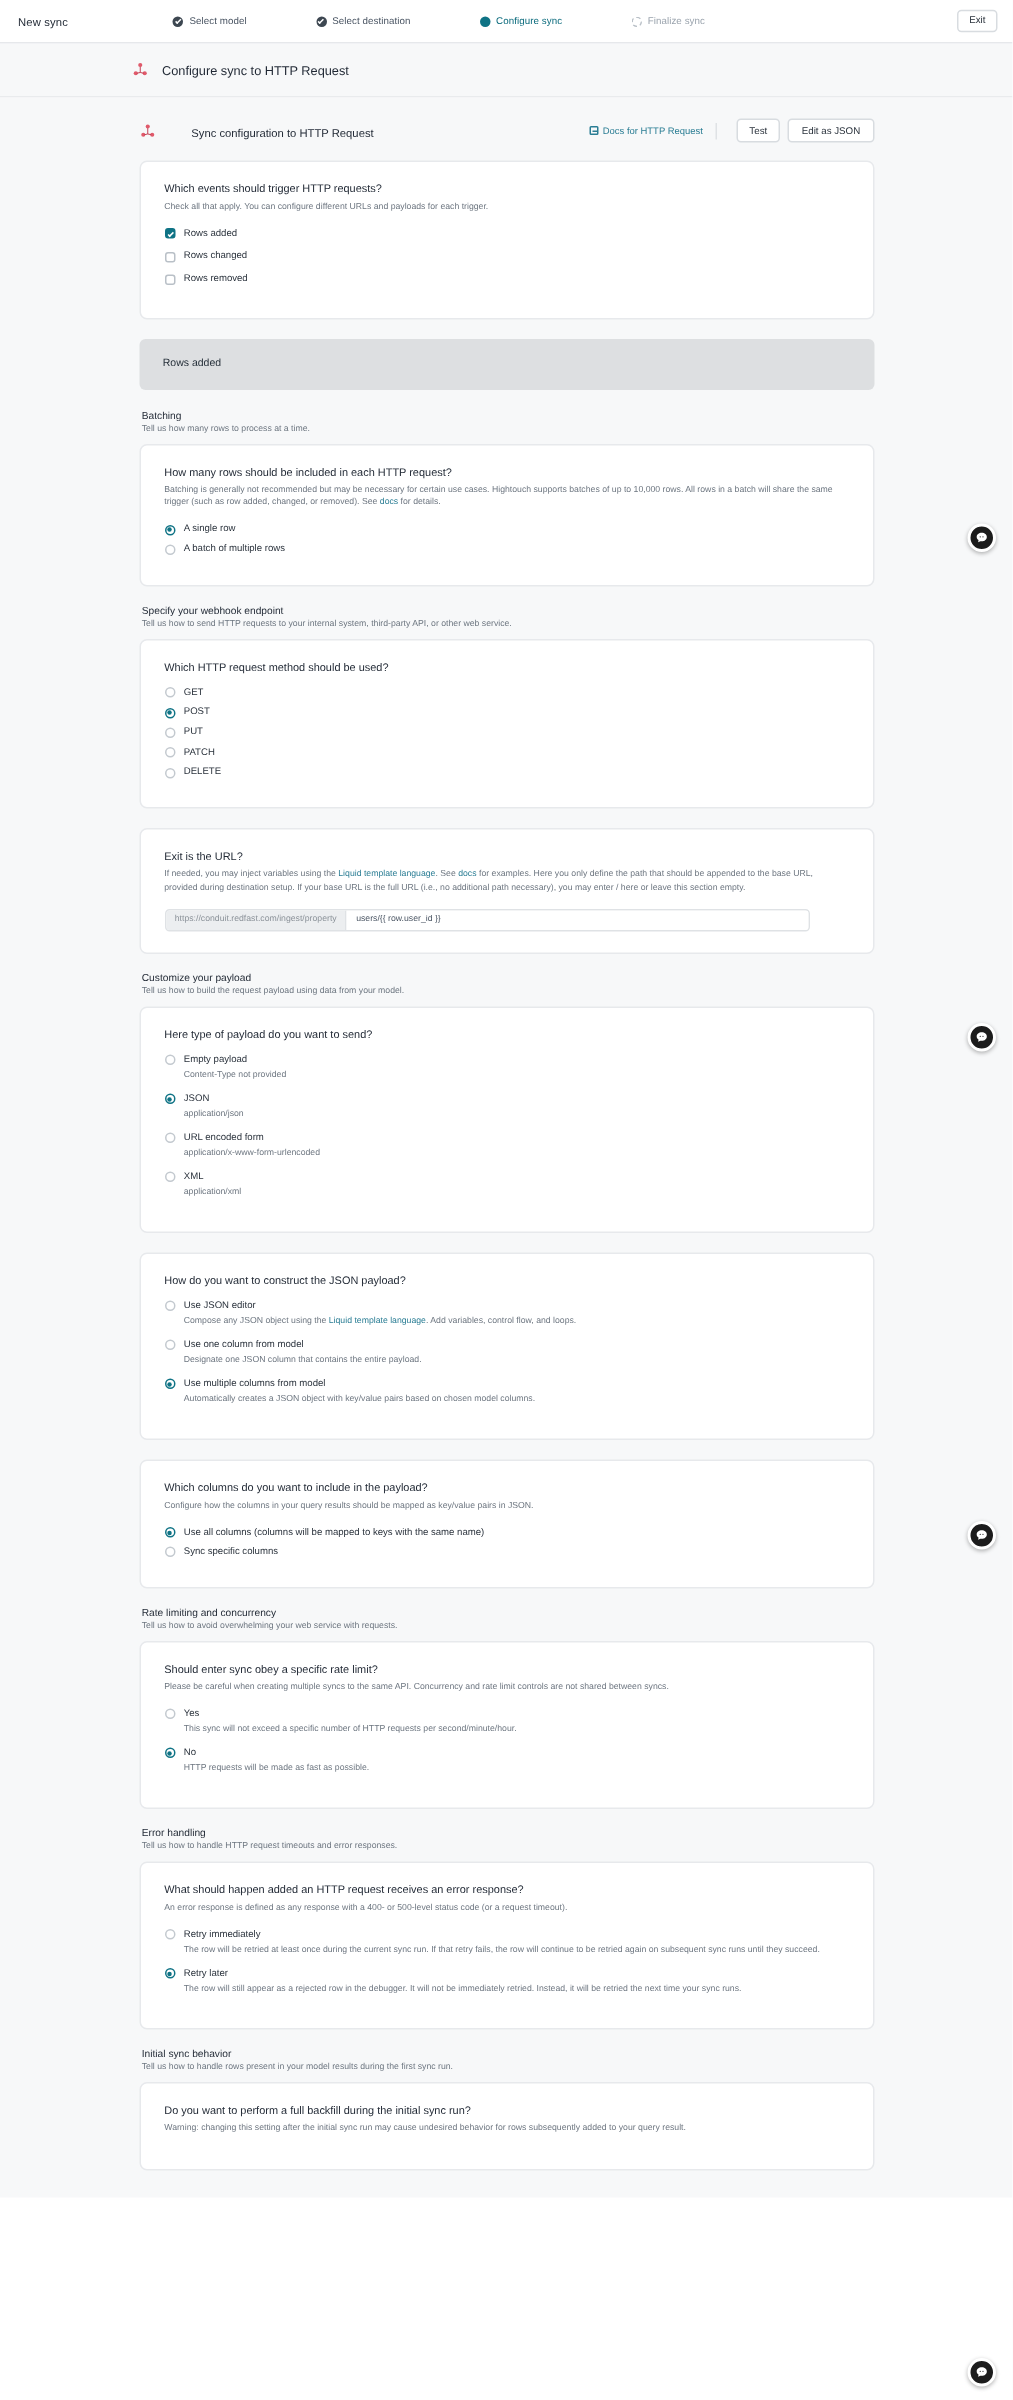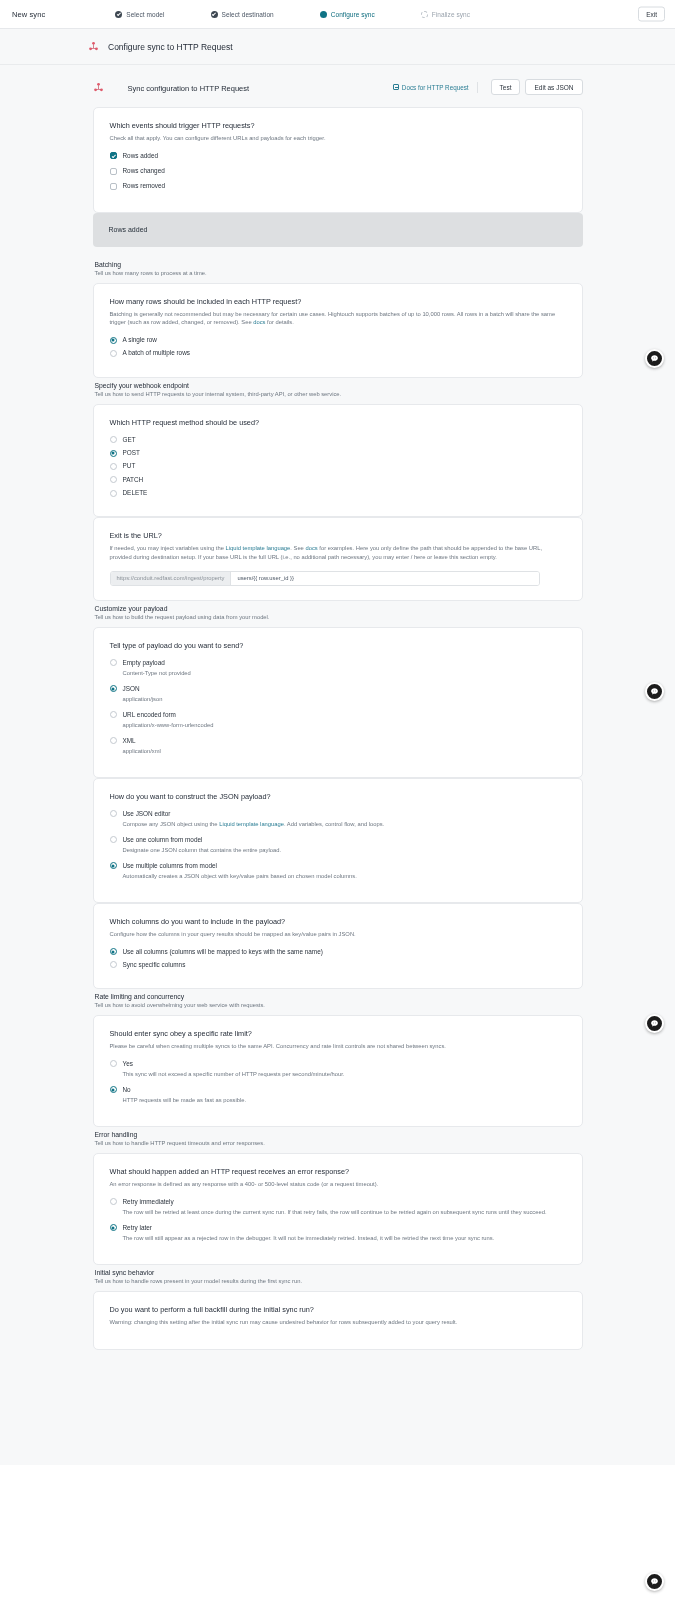--- a/index.html
+++ b/index.html
@@ -79,20 +79,21 @@
     border: 1px solid #d8dce0; border-radius: 3px; background: #fff;
     font-size: 6.5px; color: #2b333d; padding: 3.5px 8px; cursor: pointer;
     margin-left: 5px; font-family: "Liberation Sans", sans-serif;
   }
 
   .card {
     background: #ffffff;
     border: 1px solid #e7e9ec;
     border-radius: 5px;
     padding: 13px 16px 14px 16px;
+    margin-bottom: 13px;
   }
   .q-title { font-size: 7.3px; color: #1f2733; margin-bottom: 4px; }
   .q-sub { font-size: 5.8px; color: #6d7680; line-height: 1.5; margin-bottom: 9px; }
 
   
   .sec { margin: 4px 0 7px 2px; }
   .sec-title { font-size: 6.8px; color: #1f2733; margin-bottom: 2px; }
   .sec-sub { font-size: 5.8px; color: #6d7680; }
 
   
@@ -313,21 +314,21 @@
         <span class="url-prefix">https://conduit.redfast.com/ingest/property</span>
         <input class="url-value" value="users/{{ row.user_id }}" style="">
       </div>
     </div>
 
     <div class="sec">
       <div class="sec-title">Customize your payload</div>
       <div class="sec-sub">Tell us how to build the request payload using data from your model.</div>
     </div>
     <div class="card">
-      <div class="q-title" style="margin-bottom:9px">Tell type of payload do you want to send?</div>
+      <div class="q-title" style="margin-bottom:9px">Here type of payload do you want to send?</div>
       <div class="opt-row">
         <span class="rb"></span>
         <span class="opt-body">
           <span class="opt-label">Empty payload</span>
           <span class="opt-desc">Content-Type not provided</span>
         </span>
       </div>
       <div class="opt-row">
         <span class="rb checked"></span>
         <span class="opt-body">

